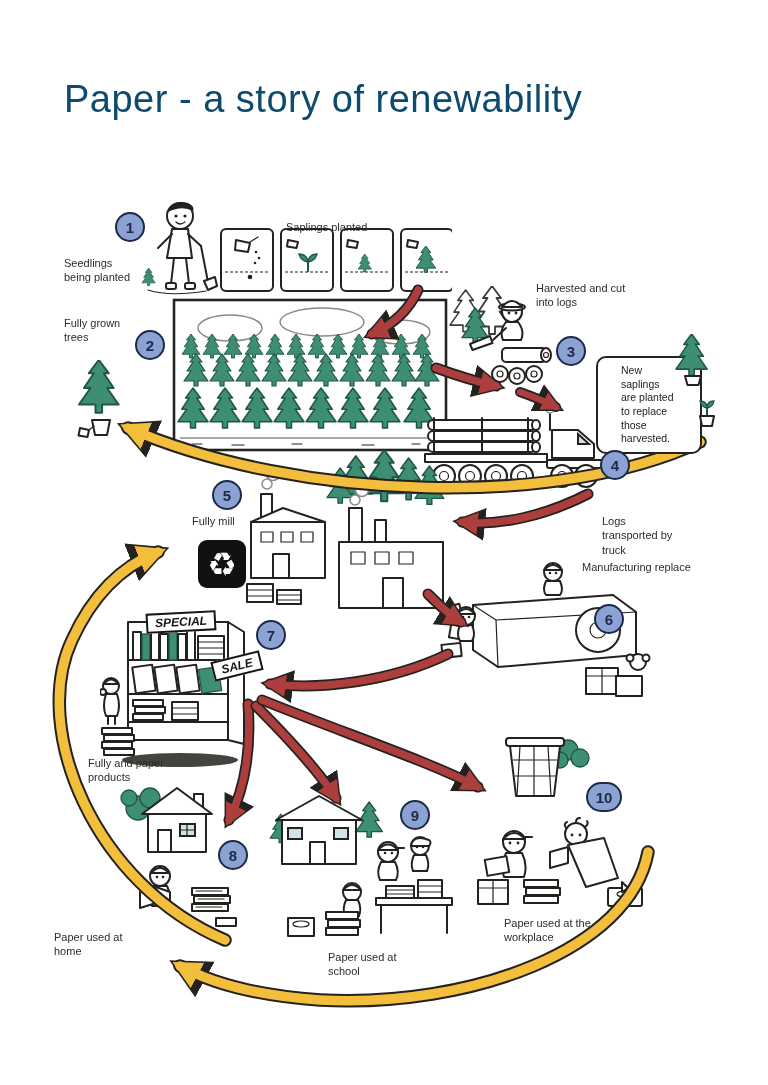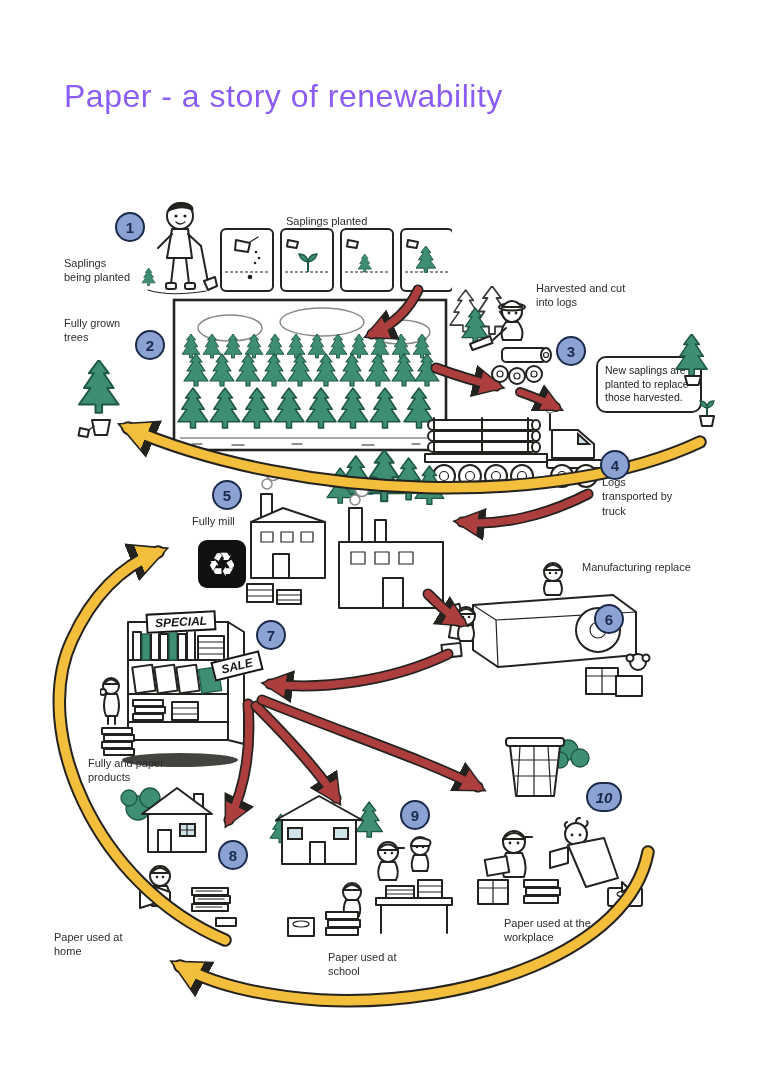--- a/index.html
+++ b/index.html
@@ -1,27 +1,27 @@
 <!DOCTYPE html>
 <html><head>
 <meta charset="utf-8">
 <style>
   html,body{margin:0;padding:0;background:#fff;}
   .page{position:relative;width:768px;height:1085px;background:#fff;overflow:hidden;
         font-family:"Liberation Sans",sans-serif;color:#24221f;}
-  .title{position:absolute;left:64px;top:76px;color:#8b5cf6;font-size:32px;
+  .title{position:absolute;left:64px;top:76px;color:#0c4a6e;font-size:38px;
          font-weight:300;letter-spacing:.5px;line-height:1.26;}
   .lbl{position:absolute;font-size:11px;line-height:1.3;color:#2c2c2c;z-index:6;}
   .nowrap{white-space:nowrap;}
   .badge{position:absolute;width:30px;height:30px;border-radius:50%;background:#8CA2D2;
          border:2px solid #1B2A4A;color:#1B2A4A;font-weight:bold;font-size:15px;
          display:flex;align-items:center;justify-content:center;z-index:7;box-sizing:border-box;}
-  .badge.wide{width:36px;border-radius:16px;font-style:italic;}
+  .badge.wide{width:36px;border-radius:16px;}
   .notebox{position:absolute;left:596px;top:356px;width:106px;box-sizing:border-box;
-           border:2px solid #24221f;border-radius:10px;background:#fff;padding:6px 7px;
+           border:2px solid #24221f;border-radius:10px;background:#fff;padding:6px 23px;
            font-size:10.5px;line-height:1.3;z-index:5;}
   .sign{position:absolute;background:#fff;border:2px solid #161616;color:#161616;
         font-weight:bold;font-style:italic;font-size:12px;padding:1px 7px;z-index:6;}
   .sign.special{left:146px;top:612px;transform:rotate(-3deg);}
   .sign.sale{left:212px;top:656px;transform:rotate(-14deg);}
   .recycle{position:absolute;left:198px;top:540px;width:48px;height:48px;background:#111;
            border-radius:9px;display:flex;align-items:center;justify-content:center;z-index:3;}
   .recycle span{color:#fff;font-size:33px;line-height:1;font-family:"DejaVu Sans",sans-serif;}
   .illus{position:absolute;z-index:2;}
   .arrows{position:absolute;left:0;top:0;z-index:4;pointer-events:none;}
@@ -113,22 +113,22 @@
       <g>
         <path d="M262,700 C352,736 430,762 478,787" stroke="#24221f" stroke-width="11" marker-end="url(#hb)"></path>
         <path d="M262,700 C352,736 430,762 478,787" stroke="#AD3E3E" stroke-width="7.5" marker-end="url(#hr)"></path>
       </g>
     </g>
   </svg>
 
   <div class="badge" style="left:115px;top:212px">
       <span>1</span>
     </div>
-  <div class="lbl" style="left:64px;top:256px;width:72px">Saplings being planted</div>
-  <div class="lbl nowrap" style="left:286px;top:214px">Saplings planted</div>
+  <div class="lbl" style="left:64px;top:256px;width:72px">Seedlings being planted</div>
+  <div class="lbl nowrap" style="left:286px;top:220px">Saplings planted</div>
 
   <svg class="illus" style="left:138px;top:196px" width="80" height="108" viewBox="0 0 80 108">
     <path class="thin" d="M10,94 q22,7 58,1"></path>
     <circle class="ink" cx="42" cy="20" r="13"></circle>
     <path class="dk" d="M30,16 Q35,3 50,7 Q57,10 55,15 Q44,9 30,16 Z"></path>
     <circle class="dk" cx="38" cy="20" r="1.6"></circle>
       <circle class="dk" cx="47" cy="20" r="1.6"></circle>
     <path class="thin" d="M38,26 Q42,30 47,26"></path>
     <path class="ink" d="M34,33 L29,62 L54,62 L50,33 Z"></path>
     <path class="ink2" d="M34,38 L20,52"></path>
@@ -264,21 +264,21 @@
   <svg class="illus" style="left:694px;top:398px;z-index:6" width="26" height="32" viewBox="0 0 26 32">
     <path d="M13,18 v-8" stroke="#1E5743" stroke-width="2" fill="none"></path>
     <path class="grn" d="M13,10 q-6,-1 -7,-7 q7,0 7,7 Z"></path>
       <path class="grn" d="M13,10 q6,-1 7,-7 q-7,0 -7,7 Z"></path>
     <path class="ink" d="M6,18 h14 l-2,10 h-10 Z"></path>
   </svg>
 
   <div class="badge" style="left:600px;top:450px">
       <span>4</span>
     </div>
-  <div class="lbl" style="left:602px;top:475px;width:82px">Logs transported by truck</div>
+  <div class="lbl" style="left:602px;top:514px;width:82px">Logs transported by truck</div>
 
   <svg class="illus" style="left:420px;top:392px" width="192" height="108" viewBox="0 0 192 108">
     <rect class="ink" x="8" y="28" width="108" height="10" rx="5"></rect>
     <rect class="ink" x="8" y="39" width="108" height="10" rx="5"></rect>
     <rect class="ink" x="8" y="50" width="108" height="10" rx="5"></rect>
     <ellipse class="ink" cx="116" cy="33" rx="4" ry="5"></ellipse>
       <ellipse class="ink" cx="116" cy="44" rx="4" ry="5"></ellipse>
       <ellipse class="ink" cx="116" cy="55" rx="4" ry="5"></ellipse>
     <path class="ink2" d="M14,26 v38 M62,26 v38 M108,26 v38"></path>
     <rect class="ink" x="5" y="62" width="122" height="8"></rect>

